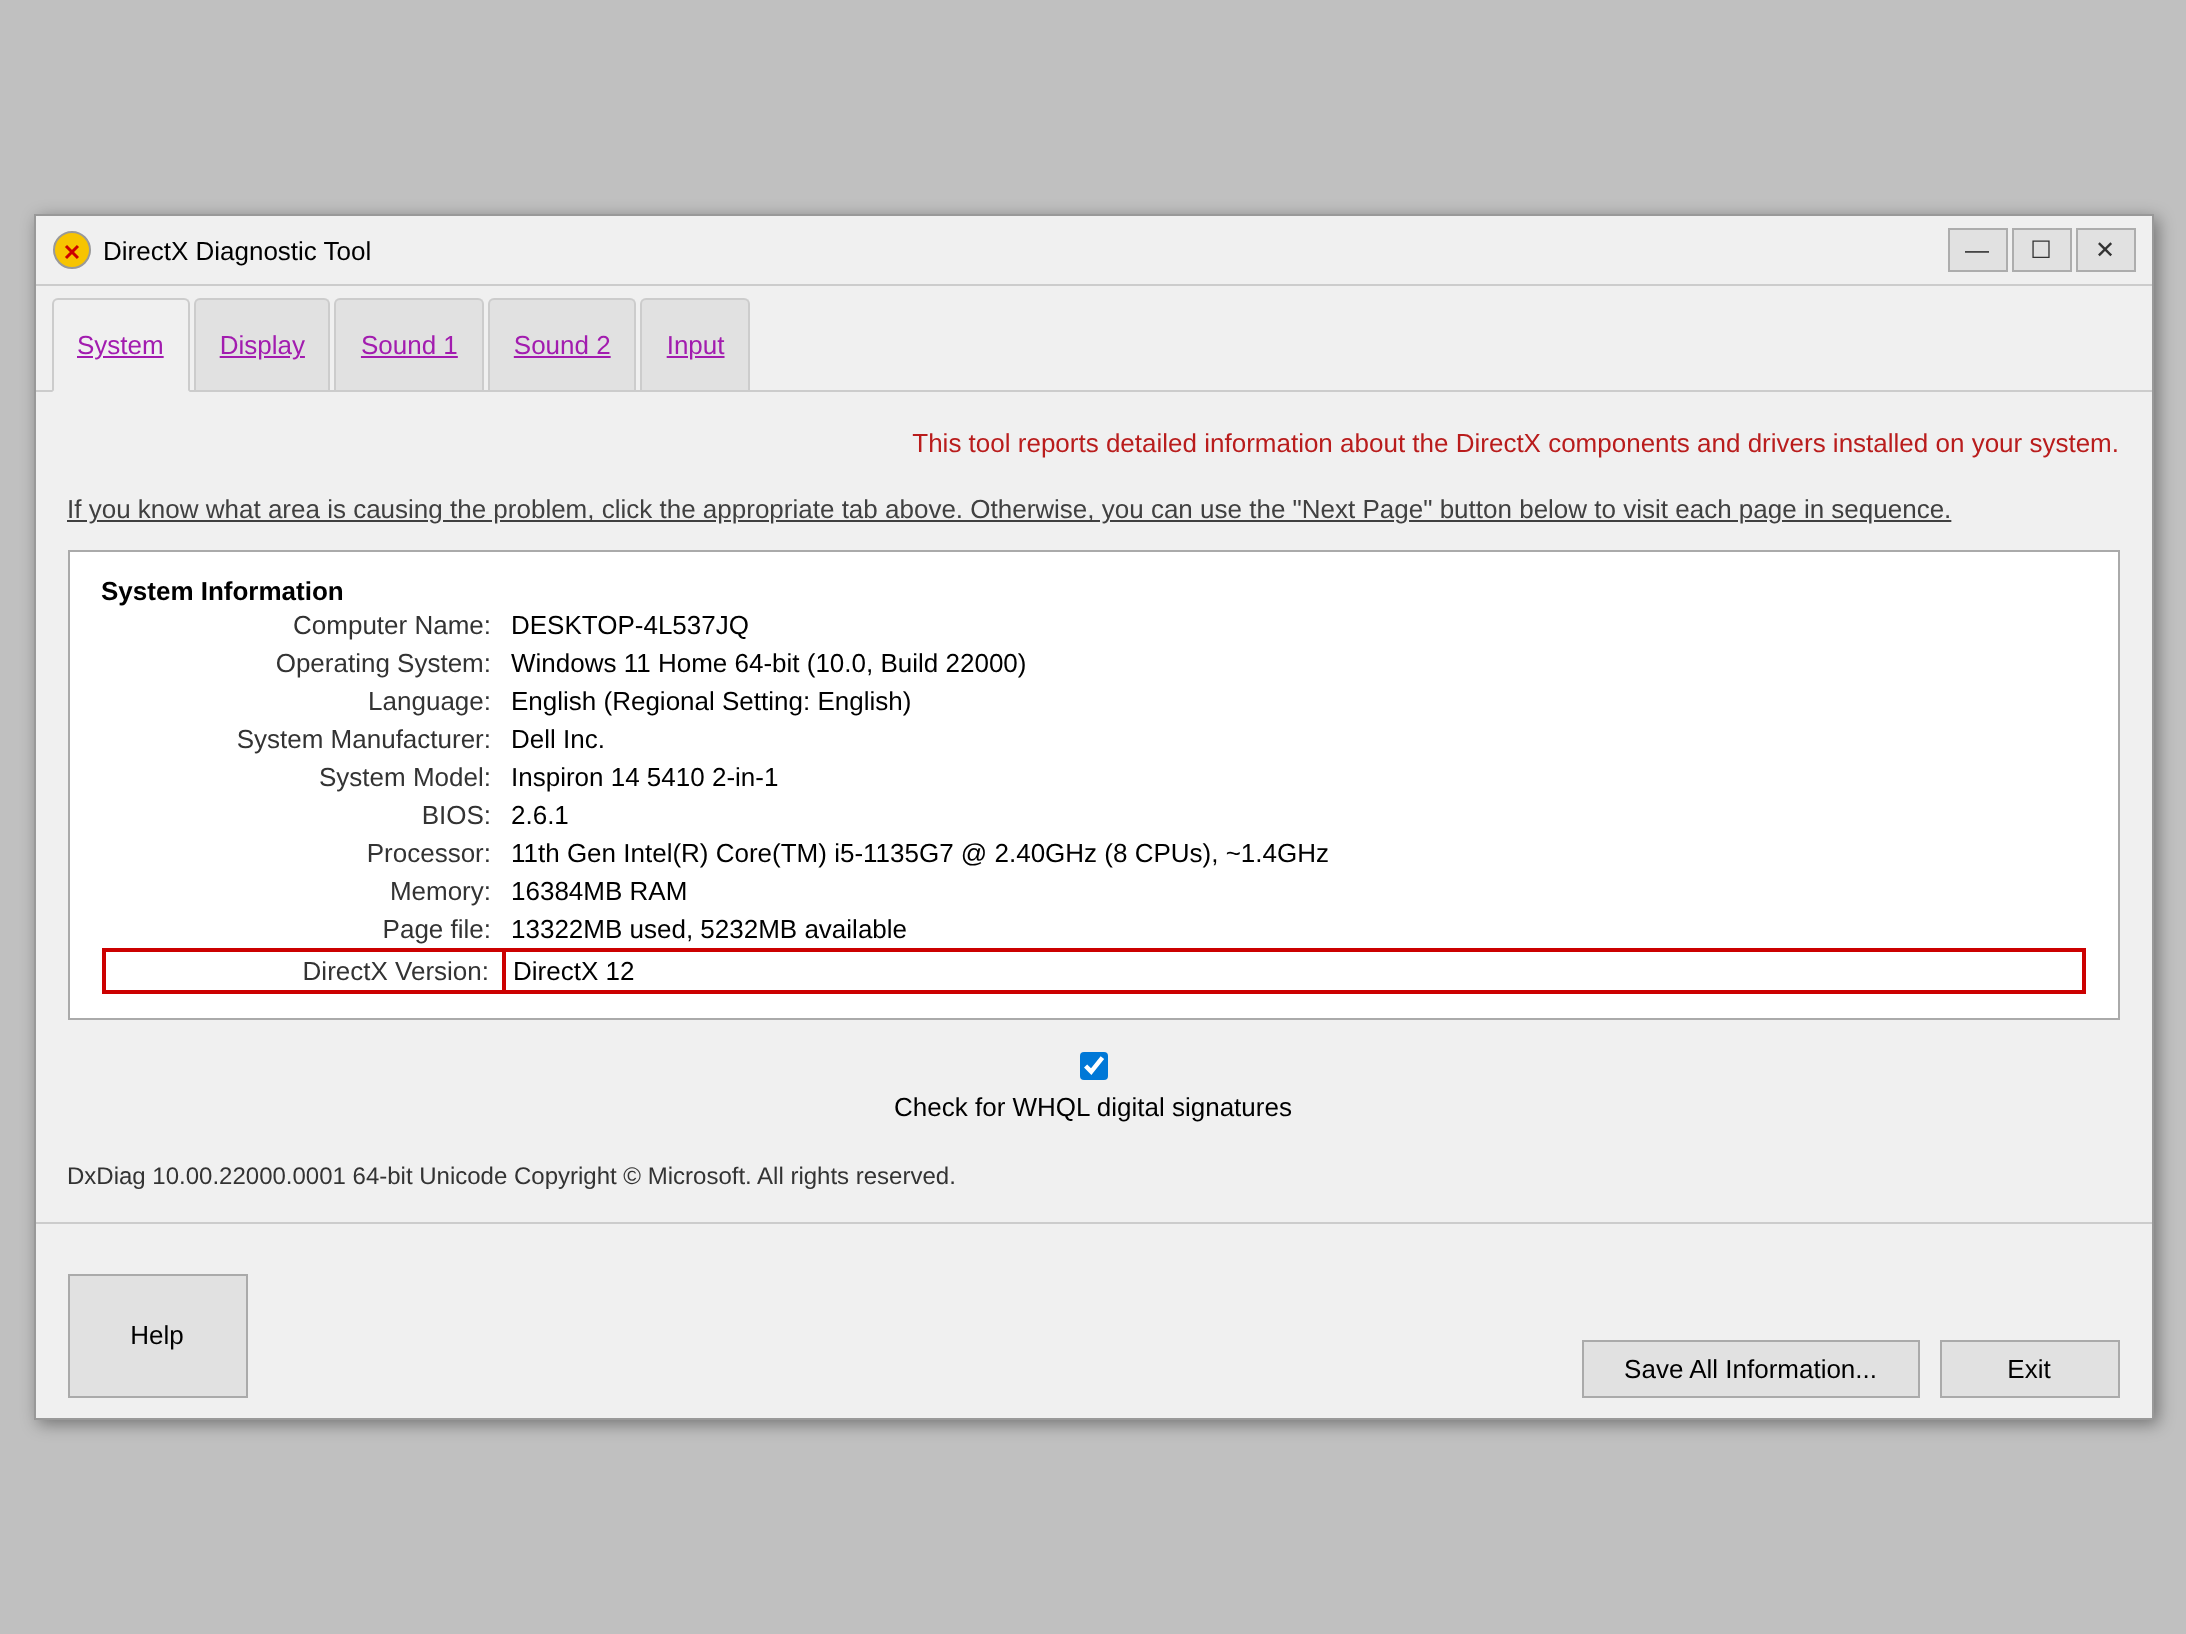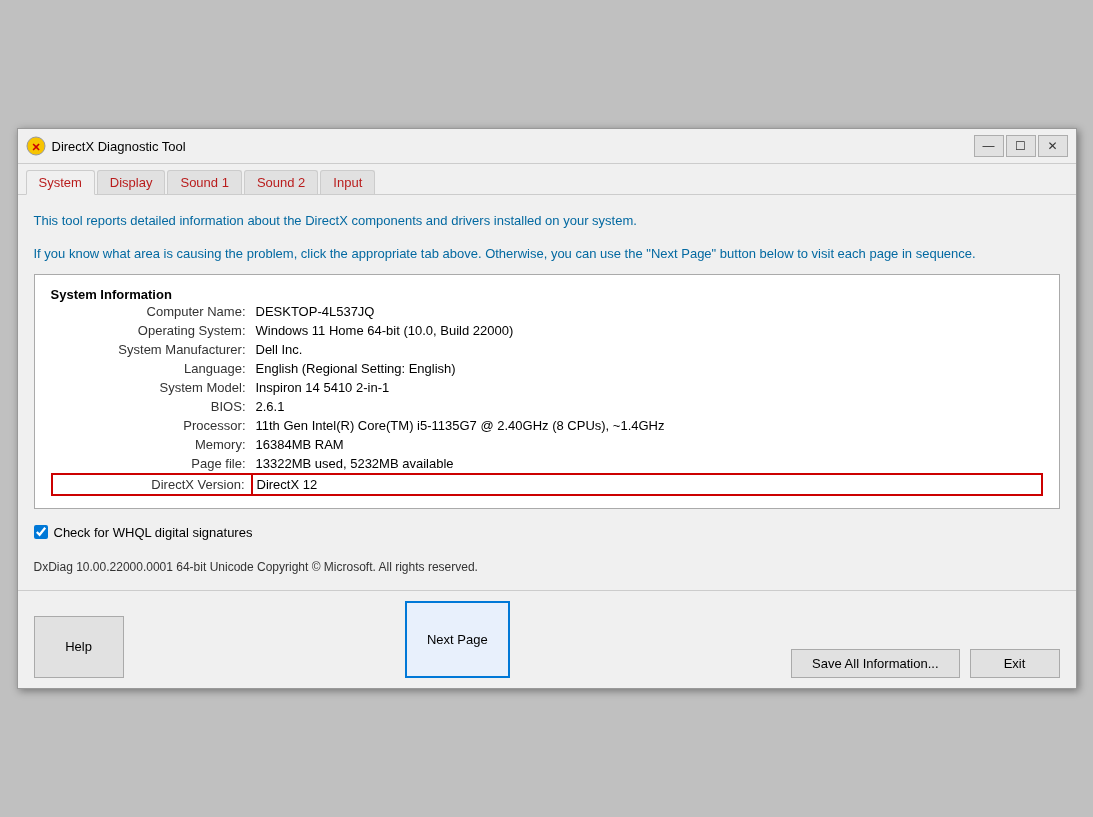--- a/index.html
+++ b/index.html
@@ -58,51 +58,54 @@
       color: #333;
     }
     .tabs-bar {
       display: flex;
       padding: 6px 8px 0 8px;
       background: #f0f0f0;
       border-bottom: 1px solid #ccc;
       gap: 2px;
     }
     .tab {
-      padding: 4px 12px;
+      padding: 15px 12px;
       border: 1px solid #ccc;
       border-bottom: none;
       background: #e1e1e1;
       cursor: pointer;
       font-size: 13px;
       border-radius: 3px 3px 0 0;
-      color: #b91c1c;
+      color: #a21caf;
+      text-decoration: underline;
     }
     .tab.active {
       background: #f0f0f0;
       border-bottom: 1px solid #f0f0f0;
       margin-bottom: -1px;
       font-weight: normal;
     }
     .content {
       padding: 12px 16px;
       flex: 1;
       display: flex;
       flex-direction: column;
       gap: 10px;
     }
     .info-text {
-      color: #0369a1;
+      color: #b91c1c;
       font-size: 13px;
       padding: 6px 0;
+      text-align: right;
     }
     .warning-text {
-      color: #0369a1;
+      color: #404040;
       font-size: 13px;
       line-height: 1.5;
+      text-decoration: underline;
     }
     .system-info-box {
       border: 1px solid #aaa;
       background: #fff;
       padding: 12px 16px;
       flex: 1;
     }
     .system-info-title {
       font-size: 13px;
       font-weight: bold;
@@ -125,20 +128,21 @@
       padding-right: 6px;
     }
     .directx-row td {
       border: 2px solid #cc0000;
     }
     .checkbox-row {
       display: flex;
       align-items: center;
       gap: 6px;
       padding: 6px 0;
+      flex-direction: column;
     }
     .checkbox-row input[type=checkbox] {
       width: 14px;
       height: 14px;
       accent-color: #0078d7;
     }
     .footer-copyright {
       text-align: left;
       font-size: 12px;
       color: #333;
@@ -208,26 +212,26 @@
         <tbody id="info-rows">
             <tr>
       <td>Computer Name:</td>
       <td>DESKTOP-4L537JQ</td>
     </tr>
             <tr>
       <td>Operating System:</td>
       <td>Windows 11 Home 64-bit (10.0, Build 22000)</td>
     </tr>
             <tr>
+      <td>Language:</td>
+      <td>English (Regional Setting: English)</td>
+    </tr>
+            <tr>
       <td>System Manufacturer:</td>
       <td>Dell Inc.</td>
-    </tr>
-            <tr>
-      <td>Language:</td>
-      <td>English (Regional Setting: English)</td>
     </tr>
             <tr>
       <td>System Model:</td>
       <td>Inspiron 14 5410 2-in-1</td>
     </tr>
             <tr>
       <td>BIOS:</td>
       <td>2.6.1</td>
     </tr>
             <tr>
@@ -255,22 +259,19 @@
       <label for="whql">Check for WHQL digital signatures</label>
     </div>
 
     <div class="footer-copyright">DxDiag 10.00.22000.0001 64-bit Unicode  Copyright © Microsoft. All rights reserved.</div>
   </div>
 
   <div class="bottom-bar">
     <div class="bottom-bar-left">
       <button class="btn">Help</button>
     </div>
-    <div class="bottom-bar-center">
-      <button class="btn primary">Next Page</button>
-    </div>
     <div class="bottom-bar-right">
       <button class="btn">Save All Information...</button>
       <button class="btn">Exit</button>
     </div>
   </div>
 
 </div>
 
 </body></html>

